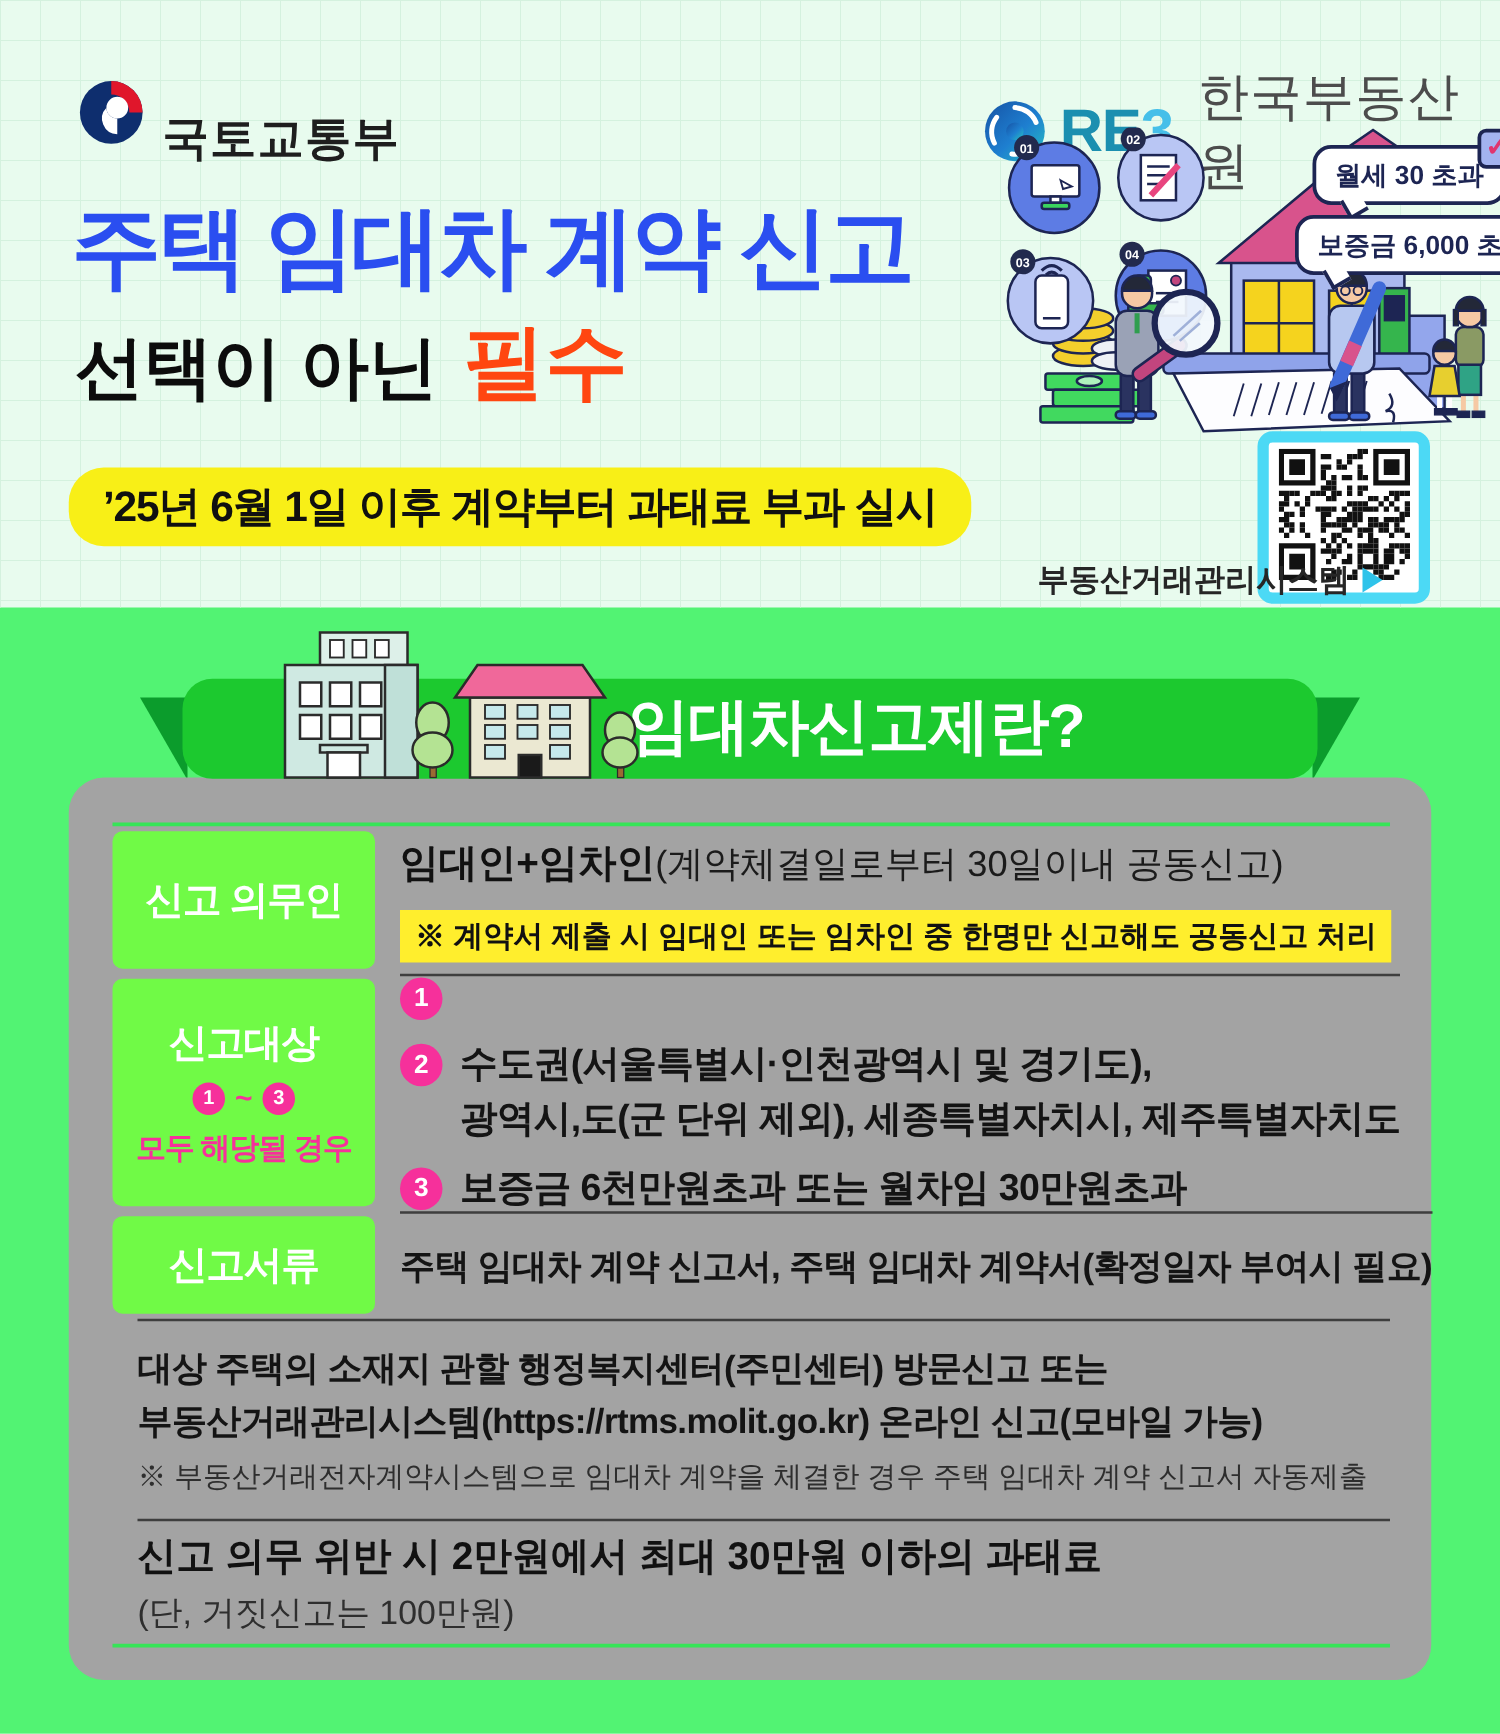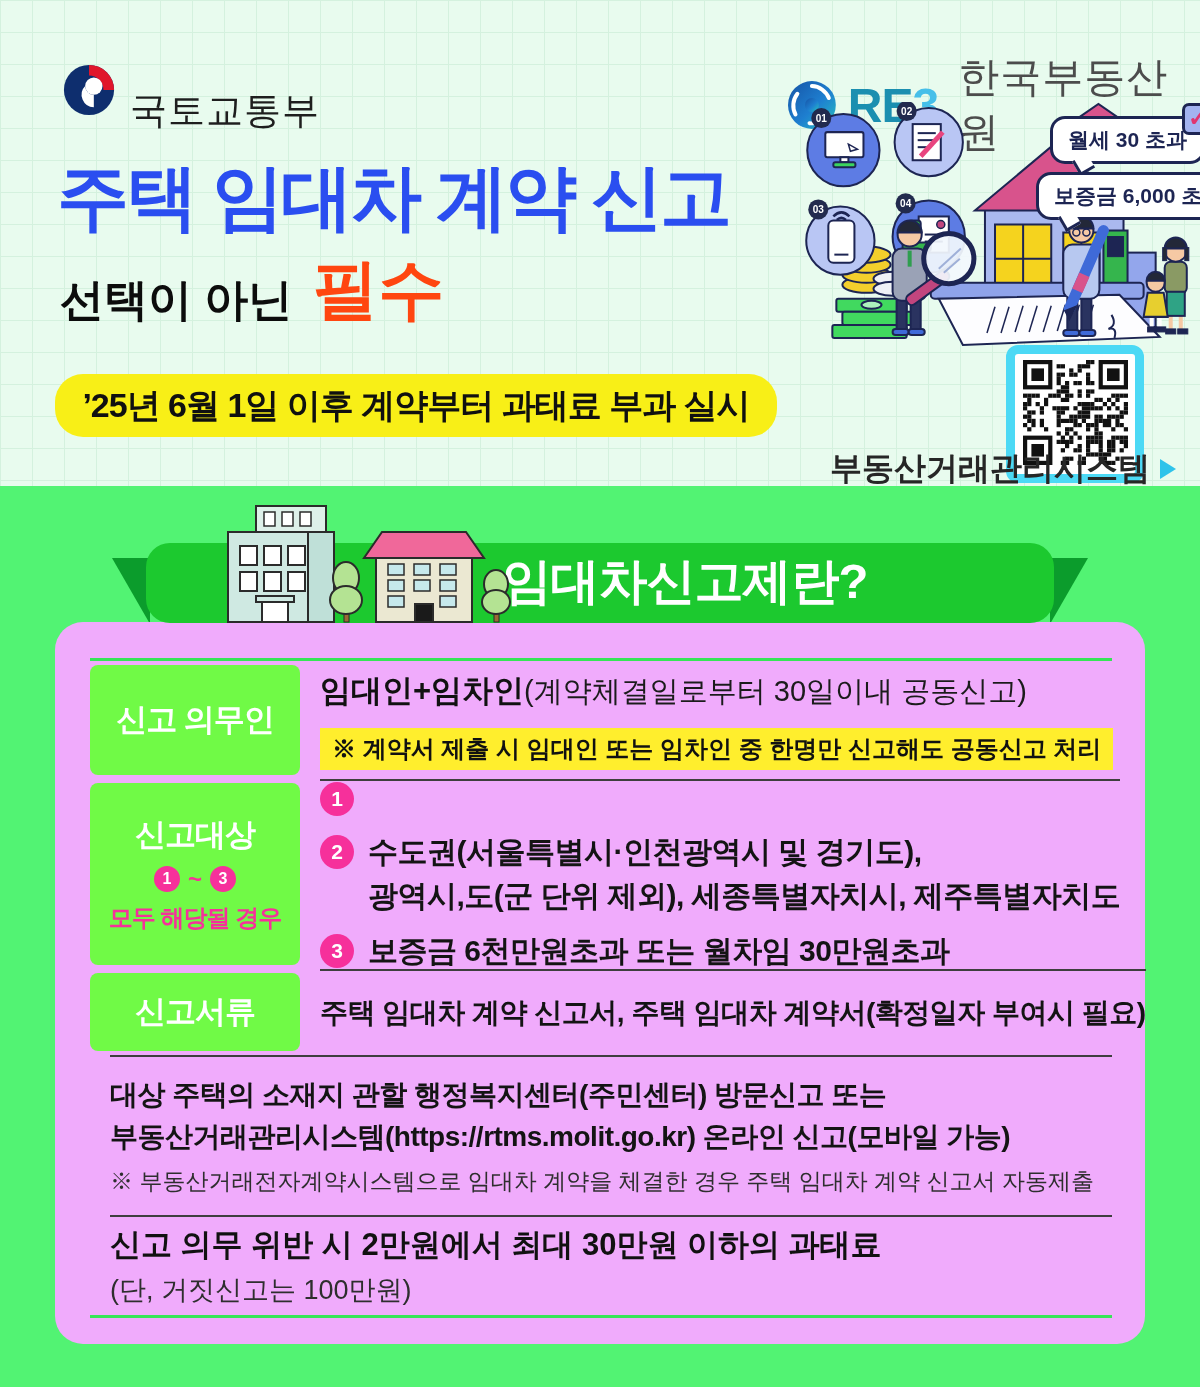--- a/index.html
+++ b/index.html
@@ -4,62 +4,62 @@
 <style>
   html,body{margin:0;padding:0;}
   body{font-family:"Liberation Sans",sans-serif;}
   #page{position:relative;width:1200px;height:1387px;background:#52f373;overflow:hidden;}
 
   
   .top{position:absolute;left:0;top:0;width:1200px;height:486px;background:#e8fbee;
        background-image:linear-gradient(#d4f1de 1px,transparent 1px),linear-gradient(90deg,#d4f1de 1px,transparent 1px);
        background-size:32px 32px;}
   .molit-logo{position:absolute;left:62px;top:42px;display:flex;align-items:center;gap:14px;}
-  .molit-logo .org{font-size:37px;font-weight:400;color:#1e1e1e;letter-spacing:1px;margin-top:44px;}
+  .molit-logo .org{font-size:37px;font-weight:700;color:#1e1e1e;letter-spacing:1px;margin-top:44px;}
   .reb-logo{position:absolute;left:786px;top:50px;display:flex;align-items:center;gap:10px;}
   .reb-mark{font-size:48px;font-weight:800;letter-spacing:-1px;}
   .reb-mark .re{color:#1b8fb0;}
   .reb-mark .b3{color:#46bfe9;}
   .reb-name{font-size:41px;font-weight:500;color:#4c4c4c;margin-left:10px;letter-spacing:1px;}
 
   .main-title{position:absolute;left:57px;top:150px;font-size:72px;font-weight:900;color:#2a4ef0;letter-spacing:-3px;white-space:nowrap;}
   .sub-title{position:absolute;left:60px;top:256px;display:flex;align-items:flex-end;gap:20px;line-height:1;}
-  .sub-title .pre{font-size:44px;font-weight:900;color:#0c0c0c;}
+  .sub-title .pre{font-size:55px;font-weight:900;color:#0c0c0c;}
   .sub-title .emp{font-size:66px;font-weight:900;color:#ff4610;}
 
   .banner{position:absolute;left:55px;top:374px;width:722px;height:63px;background:#f8ef17;border-radius:28px;
           display:flex;align-items:center;justify-content:center;font-size:34px;font-weight:800;color:#101010;letter-spacing:-1px;white-space:nowrap;}
 
   .illus{position:absolute;left:788px;top:102px;width:412px;height:246px;}
 
   .bubble{position:absolute;background:#fff;border:3px solid #1d2553;border-radius:15px;padding:7px 15px;
           font-size:21px;font-weight:700;color:#1d2553;white-space:nowrap;}
   .bubble::after{content:"";position:absolute;left:22px;bottom:-12px;width:14px;height:14px;background:#fff;
           border-right:3px solid #1d2553;border-bottom:3px solid #1d2553;transform:rotate(60deg);}
   .bubble1{left:1050px;top:116px;}
   .bubble2{left:1036px;top:172px;}
   .check{position:absolute;top:-16px;right:-12px;width:26px;height:26px;background:#a3b3f0;border:3px solid #1d2553;
          border-radius:7px;color:#e0356f;font-size:24px;font-weight:900;line-height:24px;text-align:center;}
   .check::after{content:"✓";}
 
   .qr-box{position:absolute;left:1006px;top:345px;width:120px;height:120px;background:#fff;border:9px solid #4cd9f5;
           border-radius:12px;display:flex;align-items:center;justify-content:center;}
-  .qr-label{position:absolute;left:830px;top:447px;display:flex;align-items:center;font-size:32px;font-weight:600;color:#262626;white-space:nowrap;}
+  .qr-label{position:absolute;left:830px;top:447px;display:flex;align-items:center;font-size:25px;font-weight:600;color:#262626;white-space:nowrap;}
   .qr-label .tri{width:0;height:0;border-left:16px solid #2fc3ea;border-top:10px solid transparent;border-bottom:10px solid transparent;margin-left:10px;}
 
   
   .fold{position:absolute;width:0;height:0;}
   .fold-l{left:112px;top:558px;border-top:66px solid #0b9c2c;border-left:38px solid transparent;}
   .fold-r{left:1050px;top:558px;border-top:66px solid #0b9c2c;border-right:38px solid transparent;}
   .ribbon{position:absolute;left:146px;top:543px;width:908px;height:80px;background:#1cc92f;border-radius:24px;z-index:2;}
   .ribbon-title{position:absolute;left:170px;right:0;top:50%;transform:translateY(-52%);text-align:center;
                 font-size:49px;font-weight:800;color:#ffffff;letter-spacing:-1px;white-space:nowrap;}
   .bldg{position:absolute;left:198px;top:504px;width:332px;height:120px;z-index:3;}
 
-  .card{position:absolute;left:55px;top:622px;width:1090px;height:722px;background:#f0abfc;border-radius:28px;z-index:1;}
+  .card{position:absolute;left:55px;top:622px;width:1090px;height:722px;background:#a3a3a3;border-radius:28px;z-index:1;}
   .gline{position:absolute;left:35px;width:1022px;height:3px;background:#36e457;}
   .gline.top{top:36px;}
   .gline.bot{top:693px;}
   .rows{position:absolute;left:35px;top:39px;width:1022px;}
   .trow{display:flex;}
   .lcell{width:210px;flex-shrink:0;margin:4px 0;background:#70fa46;border-radius:8px;color:#fff;
          display:flex;flex-direction:column;align-items:center;justify-content:center;gap:9px;}
   .ltext{font-size:31px;font-weight:700;letter-spacing:-1px;}
   .range{display:flex;align-items:center;gap:8px;color:#f6309b;font-size:24px;font-weight:800;}
   .mini-num{display:inline-flex;width:26px;height:26px;border-radius:50%;background:#f6309b;color:#fff;

